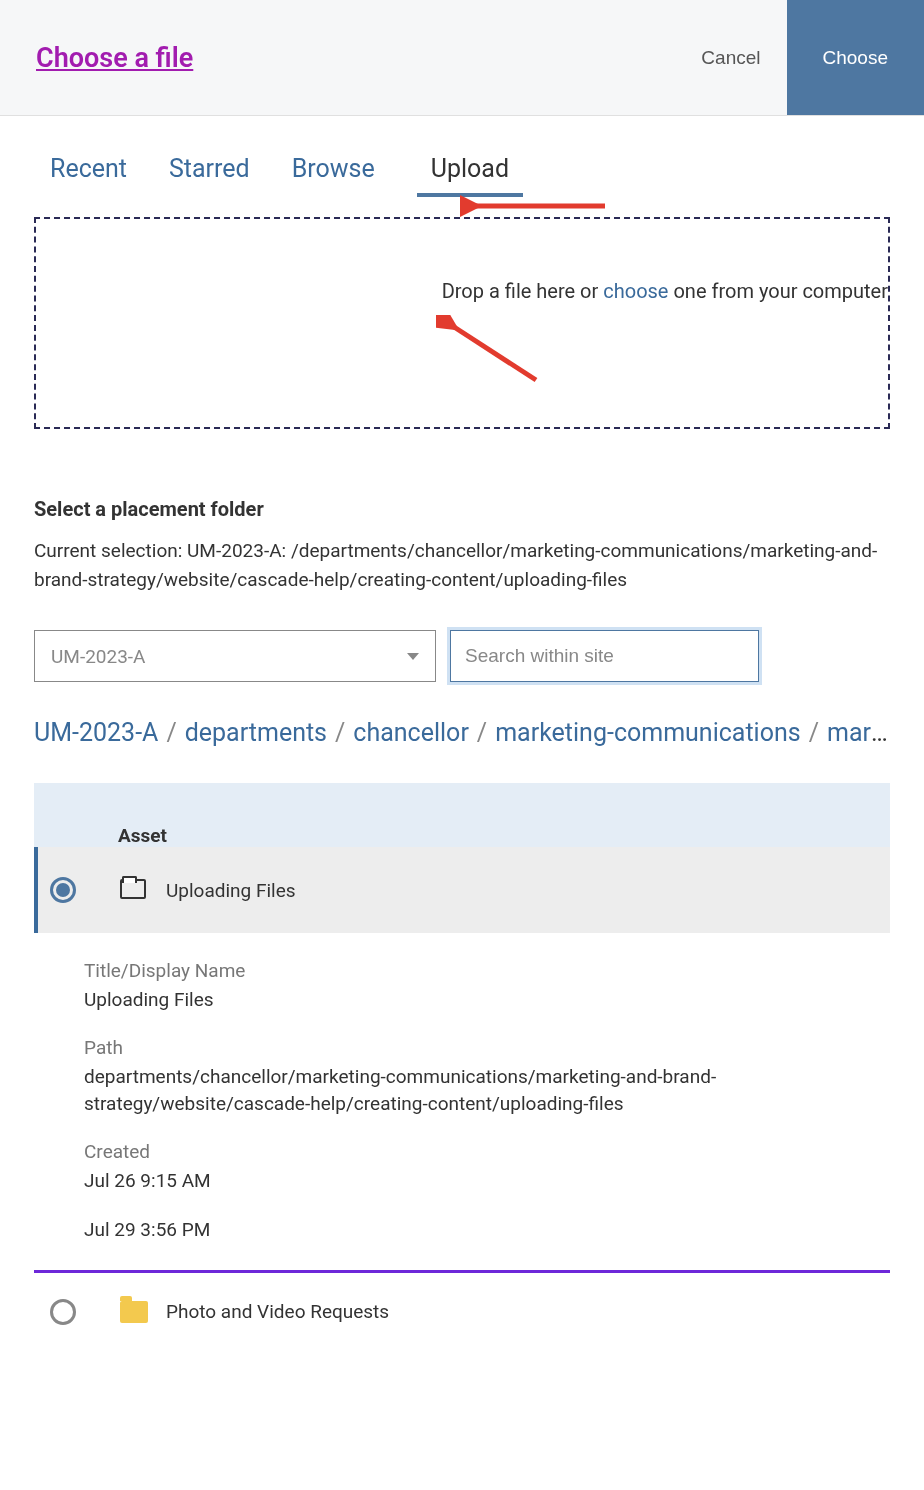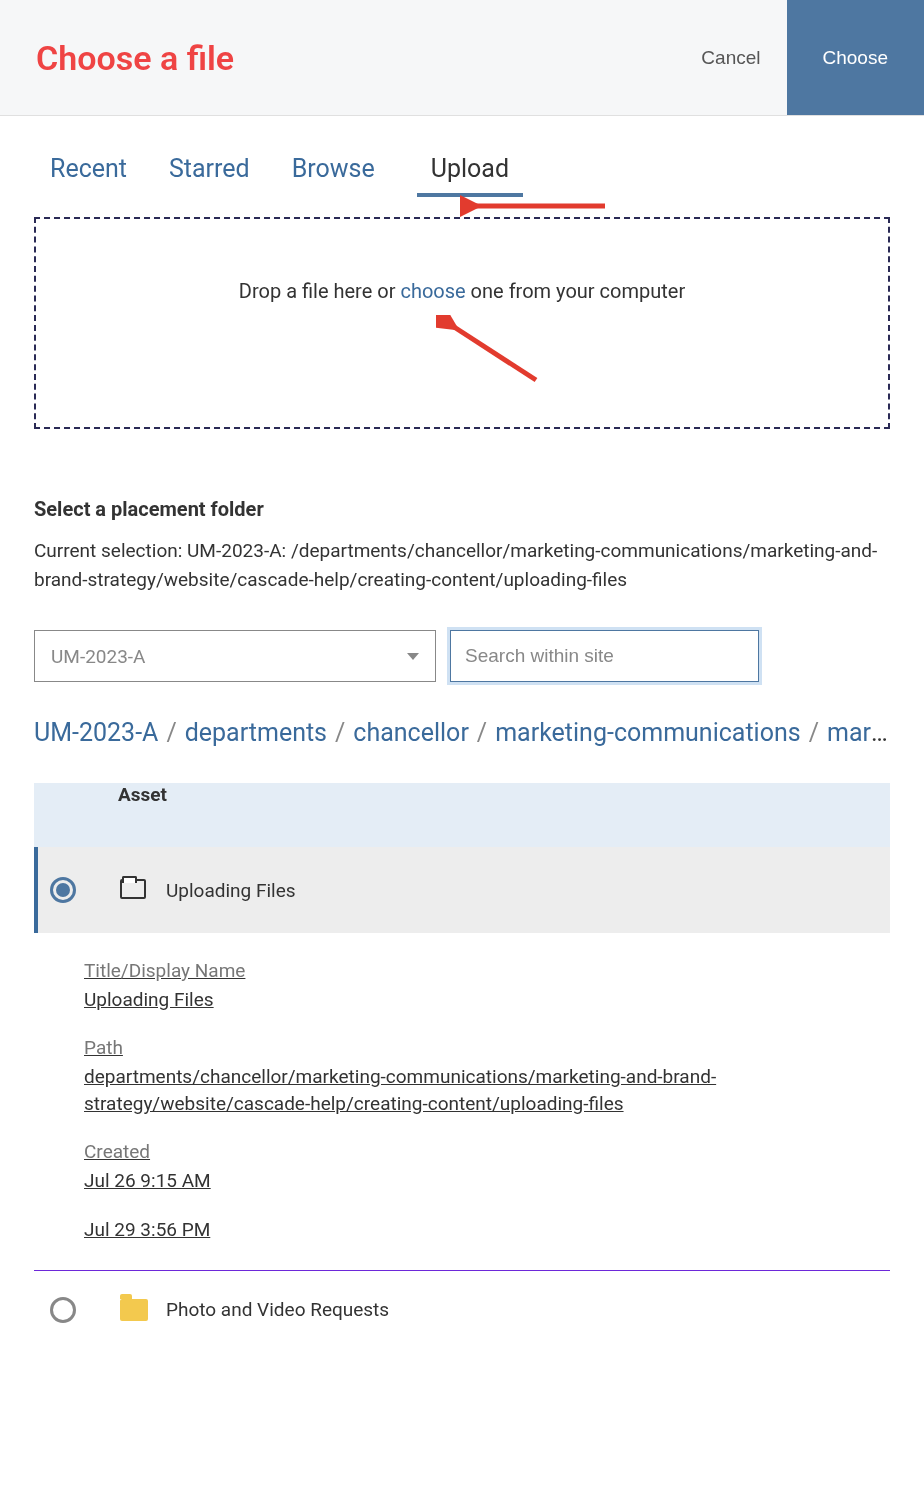--- a/index.html
+++ b/index.html
@@ -12,23 +12,24 @@
     .header {
       display: flex;
       align-items: center;
       justify-content: space-between;
       background: #f6f7f8;
       border-bottom: 1px solid #e0e0e0;
       padding-left: 36px;
       height: 116px;
     }
     .header-title {
-      font-size: 34px;
+      font-size: 27px;
       font-weight: 600;
-      color: #ef4444;
+      color: #a21caf;
+      text-decoration: underline;
     }
     .header-actions {
       display: flex;
       align-items: stretch;
       height: 100%;
     }
     .btn-cancel {
       background: transparent;
       border: none;
       font-size: 19px;
@@ -65,21 +66,21 @@
       border-bottom: 4px solid #4e77a1;
       padding-left: 14px;
       padding-right: 14px;
     }
     .dropzone {
       margin-top: 20px;
       border: 2px dashed #2a2a55;
       height: 212px;
       display: flex;
       align-items: flex-start;
-      justify-content: center;
+      justify-content: flex-end;
       padding-top: 60px;
       font-size: 20px;
       color: #333;
       position: relative;
     }
     .dropzone a.link {
       color: #3a6a9b;
       text-decoration: none;
       cursor: pointer;
     }
@@ -150,21 +151,21 @@
       color: #888;
       margin: 0 8px;
     }
     .asset-table {
       margin-top: 36px;
     }
     .table-header-row {
       background: #e4edf6;
       height: 64px;
       display: flex;
-      align-items: flex-start;
+      align-items: flex-end;
       padding-left: 84px;
       font-size: 19px;
       font-weight: 700;
     }
     .asset-row {
       display: flex;
       align-items: center;
       height: 86px;
       padding: 0 16px;
     }
@@ -228,22 +229,21 @@
       width: 12px; height: 5px;
       background: #f3c94e;
       border-radius: 2px 2px 0 0;
     }
     .asset-name {
       margin-left: 18px;
       font-size: 19px;
     }
     .details {
       padding: 26px 16px 26px 50px;
-      border-bottom: 1px solid #6d28d9;
-      text-decoration: underline;
+      border-bottom: 3px solid #6d28d9;
     }
     .details .field {
       margin-bottom: 22px;
     }
     .details .label {
       font-size: 19px;
       color: #777;
       margin-bottom: 4px;
     }
     .details .value {

